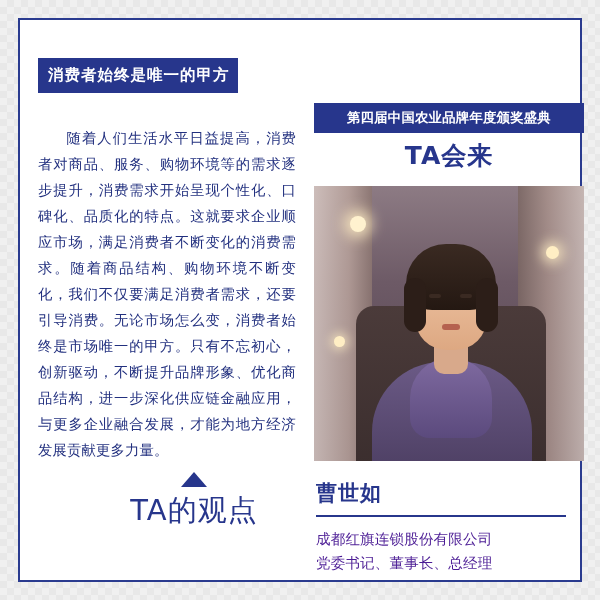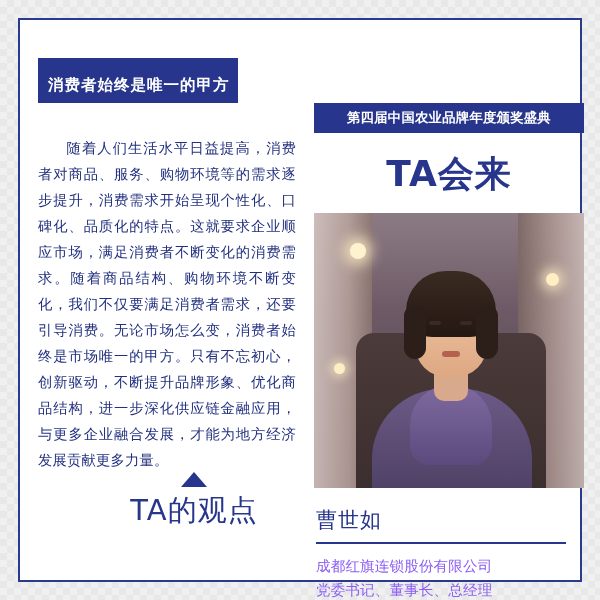--- a/index.html
+++ b/index.html
@@ -48,21 +48,21 @@
     left: 18px;
     top: 38px;
     width: 258px;
   }
   .headline-bar {
     background: #27368c;
     color: #ffffff;
     font-size: 15.5px;
     font-weight: bold;
     letter-spacing: 1px;
-    padding: 17px 8px 7px 10px;
+    padding: 7px 8px 7px 10px;
     display: inline-block;
     white-space: nowrap;
   }
   .body-text {
     margin-top: 32px;
     color: #22307f;
     font-size: 14.3px;
     line-height: 26px;
     text-align: justify;
     text-justify: inter-ideograph;
@@ -117,24 +117,24 @@
   }
   .event-date {
     color: #27368c;
     font-size: 14px;
     text-align: center;
     margin-top: 7px;
     letter-spacing: 0.5px;
   }
   .ta-title {
     color: #27368c;
-    font-size: 36px;
-    font-weight: bold;
-    text-align: center;
-    margin-top: 17px;
+    font-size: 25px;
+    font-weight: bold;
+    text-align: center;
+    margin-top: 6px;
     letter-spacing: 1px;
   }
 
   .photo-box {
     position: relative;
     margin-top: 14px;
     width: 270px;
     height: 275px;
     overflow: hidden;
     background: #5f4752;
@@ -194,31 +194,31 @@
   .ph-mouth { position:absolute; left:128px; top:138px; width:18px; height:6px; background:#b5614f; border-radius:4px; }
 
   
   .name-block {
     margin-top: 18px;
     padding-left: 2px;
   }
   .person-name {
     color: #27368c;
     font-size: 21px;
-    font-weight: normal;
+    font-weight: bold;
     letter-spacing: 1px;
   }
   .rule {
     width: 250px;
     height: 2px;
     background: #27368c;
     margin: 8px 0 10px 0;
   }
   .person-title {
-    color: #8b5cf6;
+    color: #4c1d95;
     font-size: 14.5px;
     line-height: 24px;
     letter-spacing: 0.2px;
   }
 </style>
 </head>
 <body>
 
 <div id="poster">
   <div class="bg-texture"></div>

